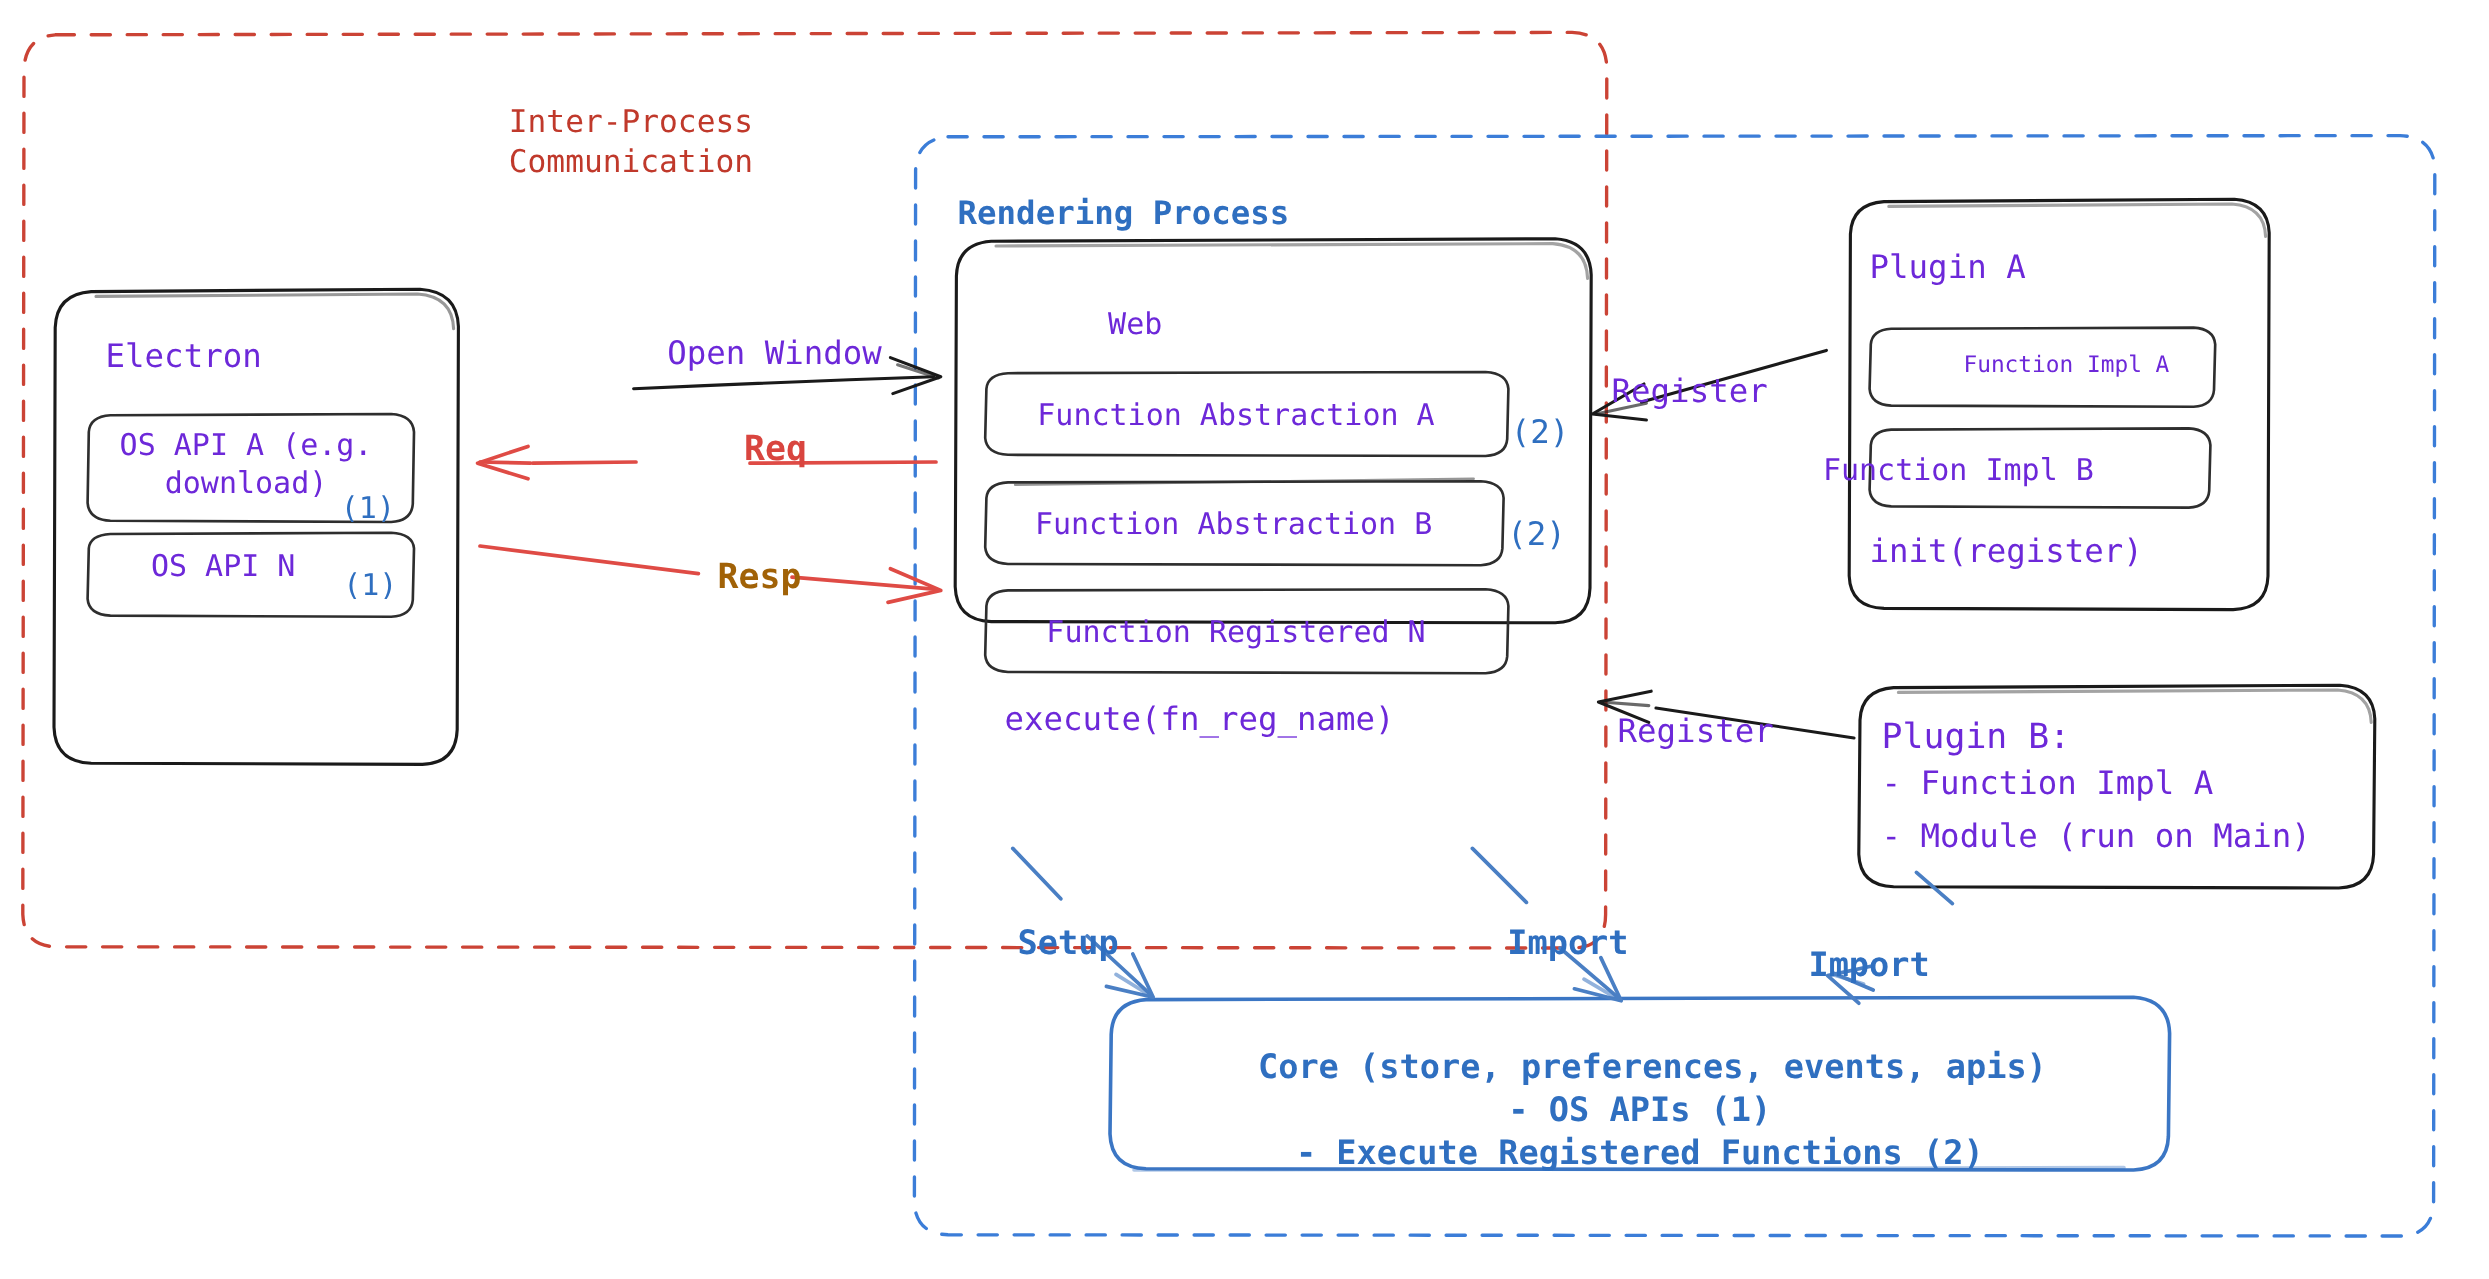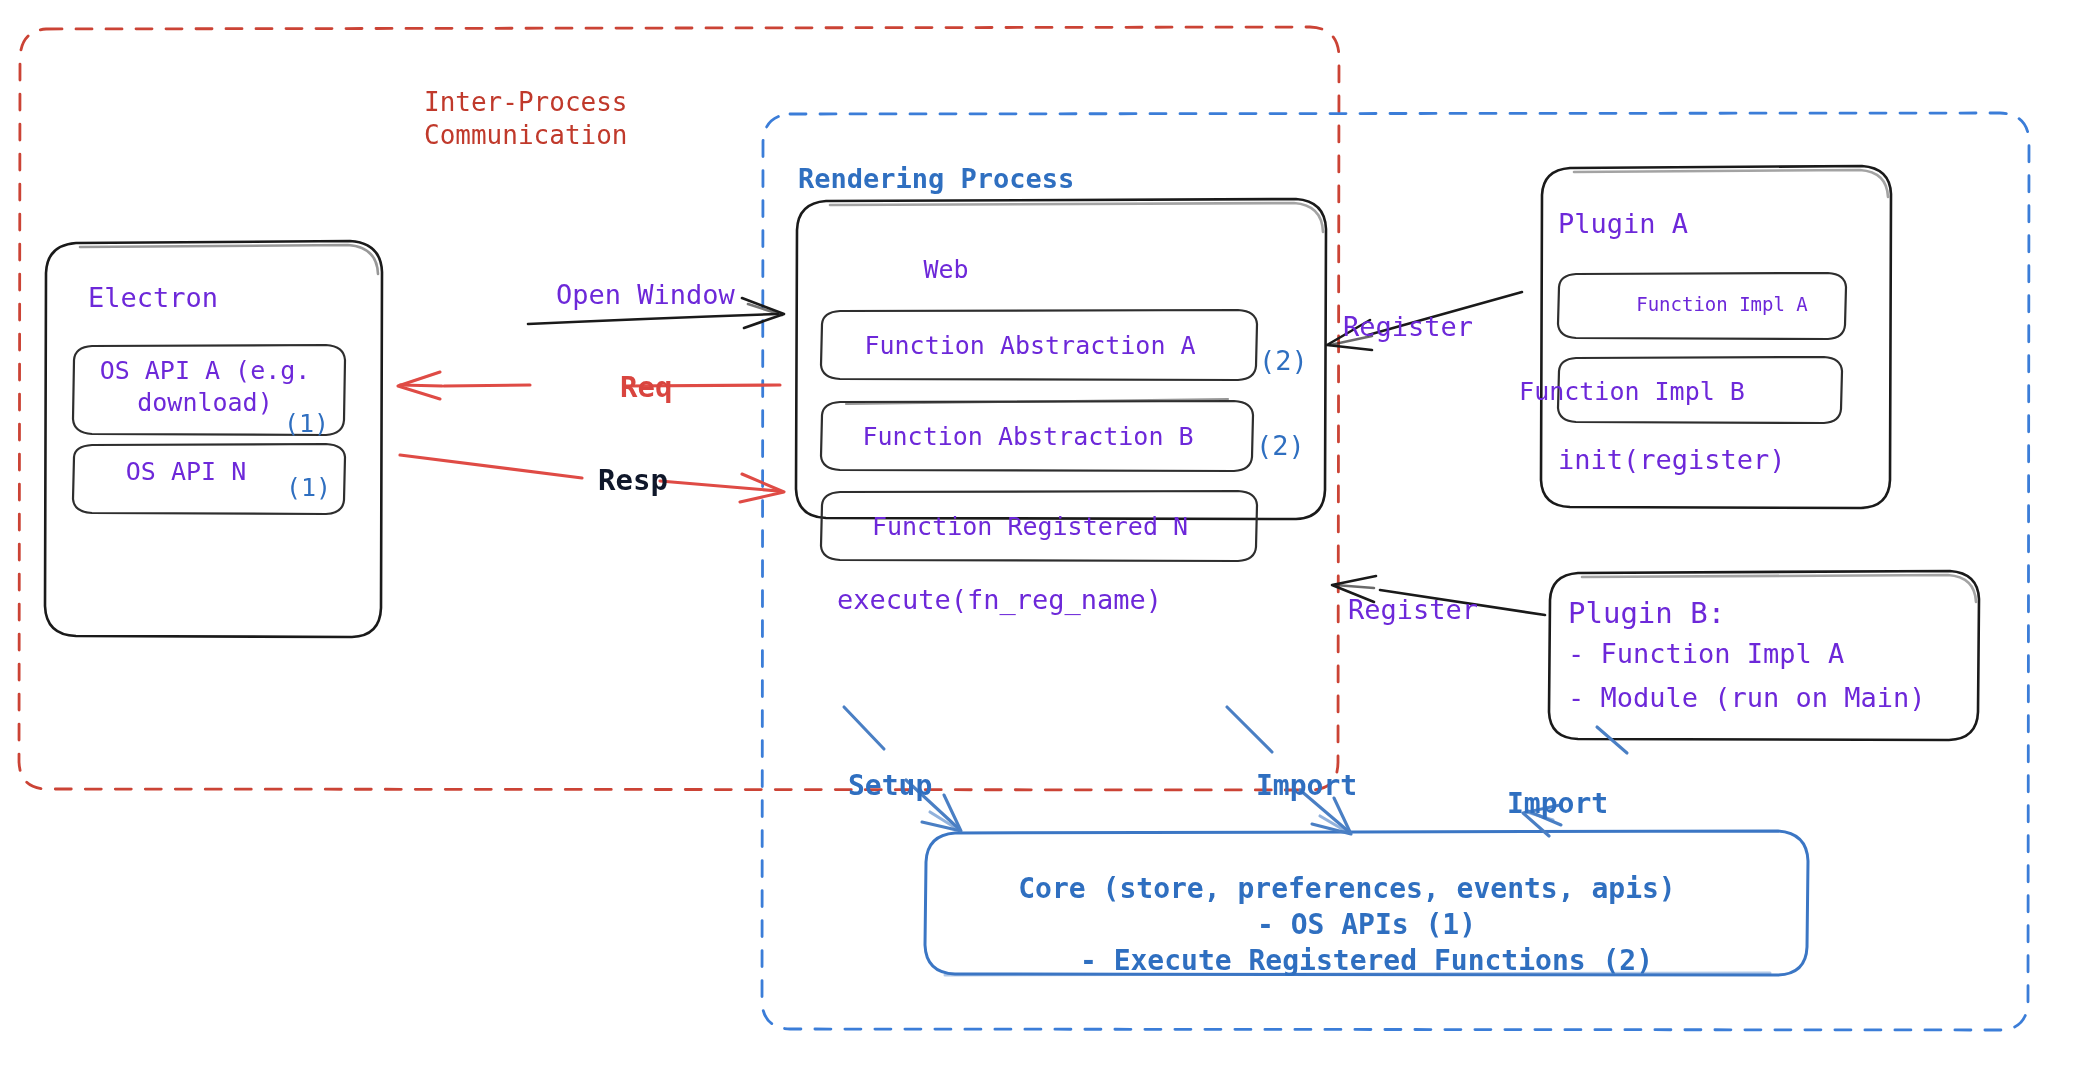--- a/index.html
+++ b/index.html
@@ -206,29 +206,29 @@
   <div class="lbl c-black ctr" style="left:1597px; top:292px; width:250px; font-size:19px;">Function Impl A</div>
 
   <div class="lbl c-black ctr" style="left:1507px; top:376px; width:250px; font-size:25px;">Function Impl B</div>
 
   <div class="lbl c-black lft" style="left:1558px; top:443px; font-size:27px;">init(register)</div>
 
   <div class="lbl c-black lft" style="left:1568px; top:595px; font-size:29px;">Plugin B:</div>
   <div class="lbl c-black lft" style="left:1568px; top:637px; font-size:27px;">- Function Impl A</div>
   <div class="lbl c-black lft" style="left:1568px; top:681px; font-size:27px;">- Module (run on Main)</div>
 
-  <div class="lbl c-blue ctr bold" style="left:925px; top:855px; width:844px; font-size:28px;">Core (store, preferences, events, apis)</div>
+  <div class="lbl c-blue ctr bold" style="left:925px; top:855px; width:844px; font-size:28px;padding-left:30px;">Core (store, preferences, events, apis)</div>
   <div class="lbl c-blue ctr bold" style="left:925px; top:891px; width:883px; font-size:28px;">- OS APIs (1)</div>
   <div class="lbl c-blue ctr bold" style="left:925px; top:927px; width:883px; font-size:28px;">- Execute Registered Functions (2)</div>
 
   <div class="lbl c-black lft" style="left:556px; top:278px; font-size:27px;">Open Window</div>
 
-  <div class="lbl c-red lft bold" style="left:620px; top:369px; font-size:29px; color:#d9453f;">Req</div>
-
-  <div class="lbl c-red lft bold" style="left:598px; top:462px; font-size:29px; color:#0f172a;">Resp</div>
+  <div class="lbl c-red lft bold" style="left:620px; top:355px; font-size:29px; color:#d9453f;">Req</div>
+
+  <div class="lbl c-red lft bold" style="left:598px; top:462px; font-size:29px; color:#a16207;">Resp</div>
 
   <div class="lbl c-black lft" style="left:1343px; top:310px; font-size:27px;">Register</div>
 
   <div class="lbl c-black lft" style="left:1348px; top:593px; font-size:27px;">Register</div>
 
   <div class="lbl c-blue lft bold" style="left:848px; top:752px; font-size:28px;">Setup</div>
 
   <div class="lbl c-blue lft bold" style="left:1256px; top:752px; font-size:28px;">Import</div>
 
   <div class="lbl c-blue lft bold" style="left:1507px; top:770px; font-size:28px;">Import</div>

